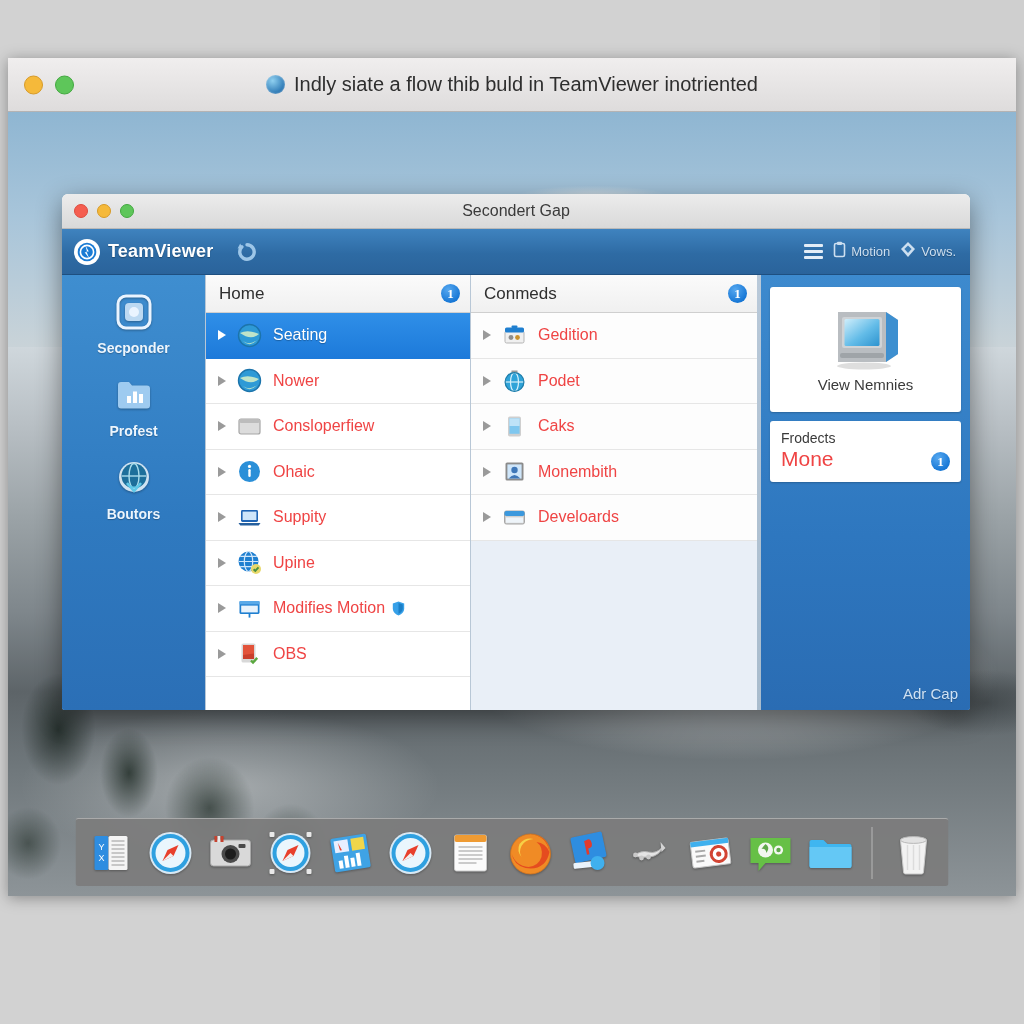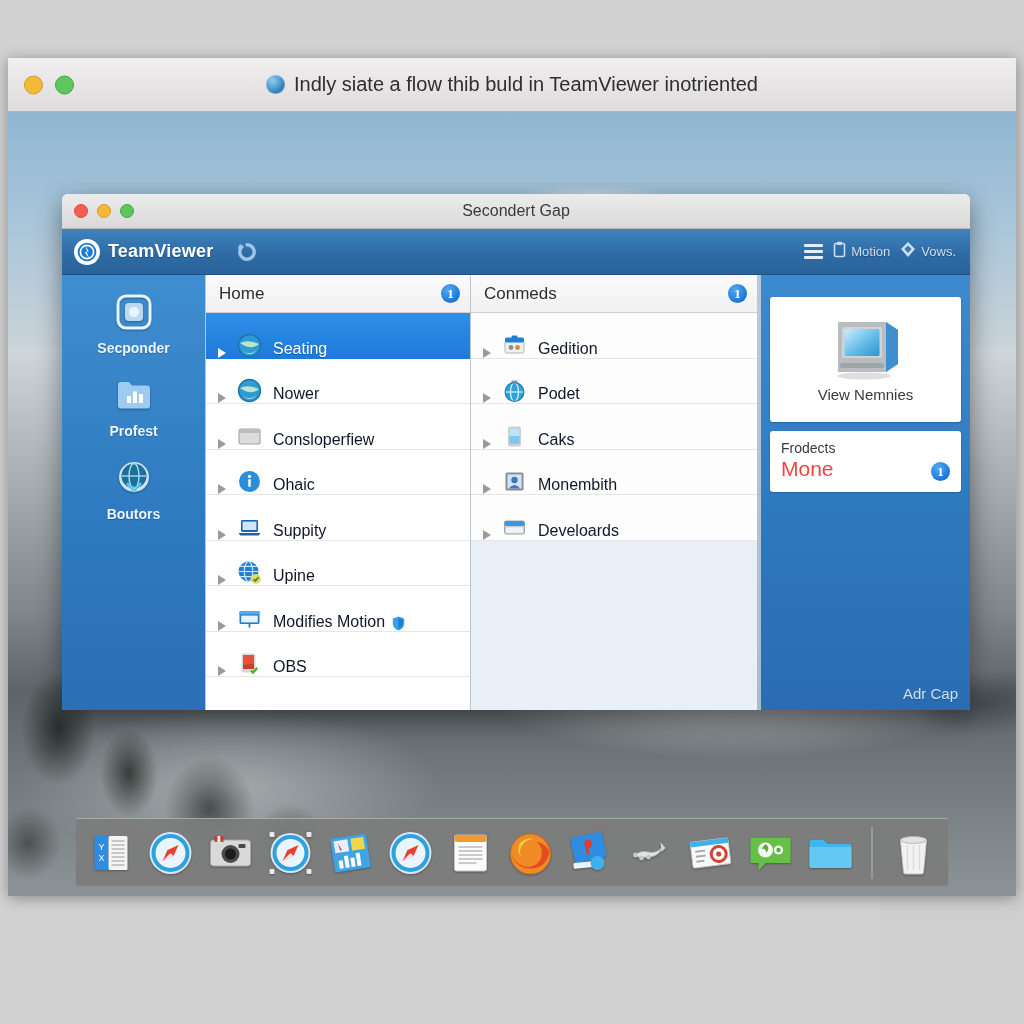--- a/index.html
+++ b/index.html
@@ -212,21 +212,21 @@
     display: flex; align-items: center; justify-content: center;
     font-family: "Liberation Serif", serif;
     flex: none;
   }
 
   .col-list { flex: 1; overflow: hidden; background: #fff; }
   #col-contacts .col-list { background: #e9eff7; }
 
   .row {
     height: 45.5px;
-    display: flex; align-items: flex-end;
+    display: flex; align-items: center;
     padding: 0 8px 0 12px;
     border-bottom: 1px solid #e6e6e6;
     background: #fff;
     cursor: pointer;
   }
   #col-contacts .row { background: #fdfdfd; }
   .row.selected {
     background: linear-gradient(#2f8fe8, #1d7ada);
     border-bottom-color: #1d7ada;
   }
@@ -235,31 +235,31 @@
 
   .disclosure {
     width: 0; height: 0; flex: none; margin-right: 11px;
     border-left: 8px solid #9a9a9a;
     border-top: 5.5px solid transparent;
     border-bottom: 5.5px solid transparent;
   }
   .row.selected .disclosure { border-left-color: #ffffff; }
 
   .row-ico { width: 25px; height: 25px; flex: none; margin-right: 11px; }
-  .row-label { font-size: 16px; color: #0f172a; white-space: nowrap; }
+  .row-label { font-size: 16px; color: #ef4444; white-space: nowrap; }
   .row-badge {
     margin-left: 7px; width: 13px; height: 15px; flex: none;
     display: inline-block;
   }
 
   
   #tv-right {
     flex: 1;
     background: linear-gradient(180deg, #3d8ace 0%, #2e77bf 60%, #2a6cb3 100%);
-    padding: 22px 9px 0 9px;
+    padding: 12px 9px 0 9px;
     position: relative;
     display: flex; flex-direction: column; gap: 9px;
   }
   .card {
     background: #fff;
     border-radius: 3px;
     box-shadow: 0 1px 2px rgba(0,0,0,.22);
   }
   #card-view {
     height: 125px;

